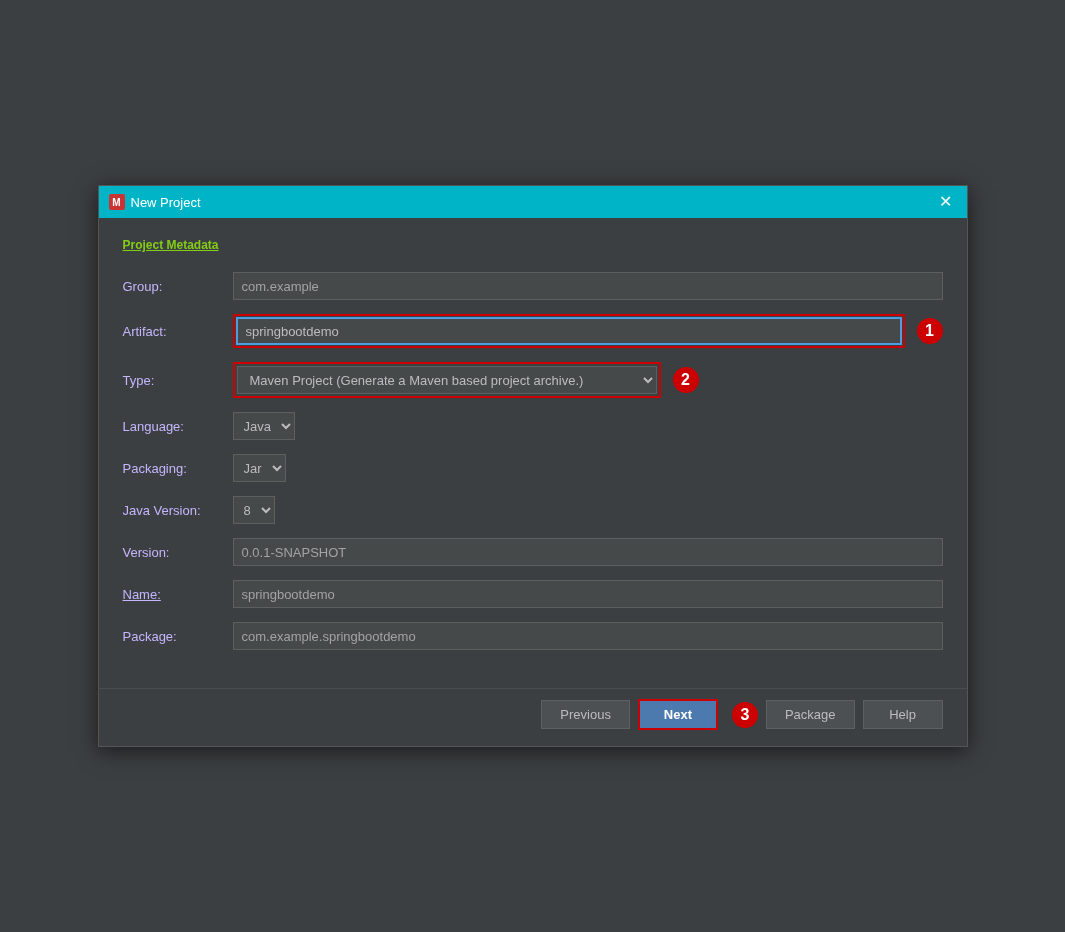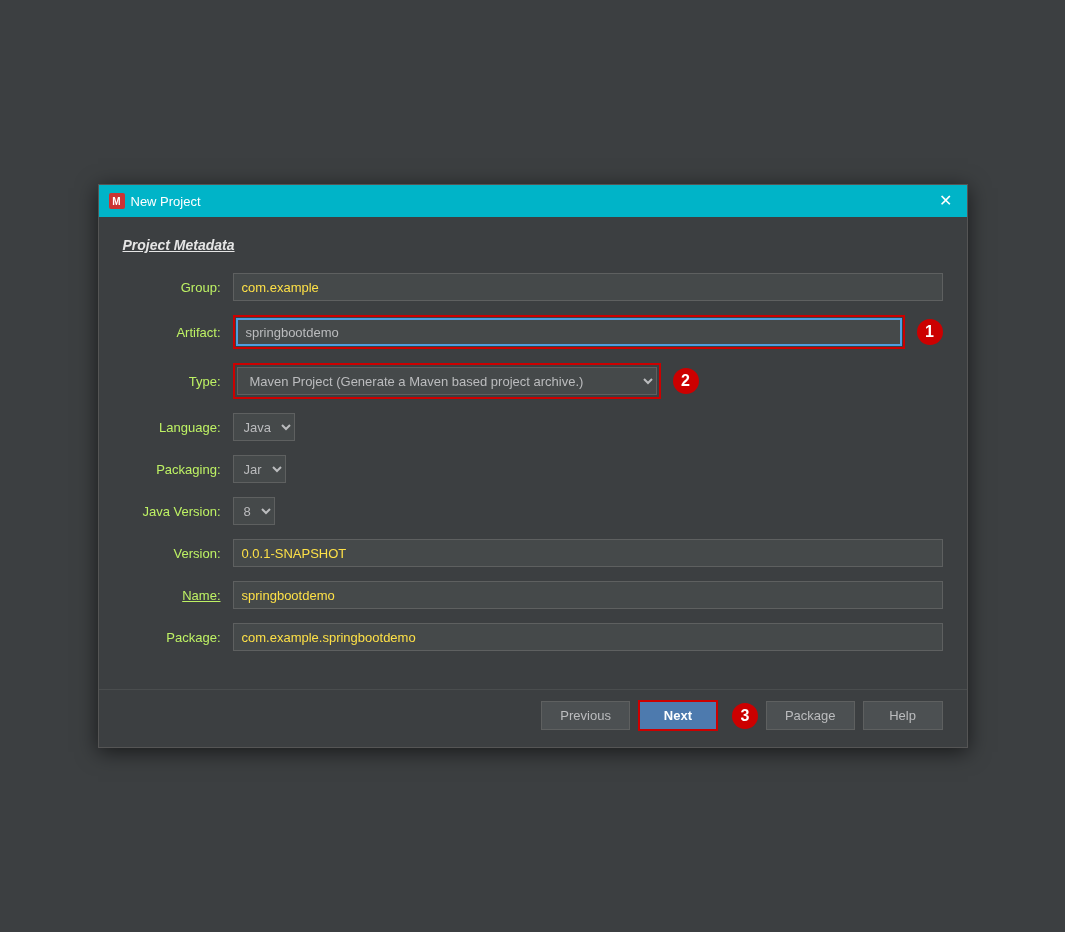--- a/index.html
+++ b/index.html
@@ -56,48 +56,47 @@
       font-size: 16px;
       cursor: pointer;
       line-height: 1;
       padding: 0 4px;
     }
     .dialog-body {
       padding: 20px 24px 16px 24px;
       flex: 1;
     }
     .section-title {
-      font-size: 14px;
-      font-weight: bold;
-      color: #e5e5e5;
+      font-size: 12px;
+      font-weight: bold;
+      color: #84cc16;
       margin-bottom: 20px;
       text-decoration: underline;
-      font-style: italic;
     }
     .form-row {
       display: flex;
       align-items: center;
       margin-bottom: 14px;
     }
     .form-label {
       width: 110px;
-      text-align: right;
+      text-align: left;
       padding-right: 12px;
-      color: #bef264;
+      color: #c4b5fd;
       font-size: 13px;
       flex-shrink: 0;
     }
     .form-label.underline {
       text-decoration: underline;
     }
     .form-control {
       flex: 1;
       background: #45494a;
       border: 1px solid #5e6060;
-      color: #fde047;
+      color: #a3a3a3;
       padding: 4px 8px;
       font-size: 13px;
       height: 28px;
       outline: none;
     }
     .type-select-container {
       display: flex;
       align-items: center;
       gap: 4px;
       border: 2px solid #cc0000;

